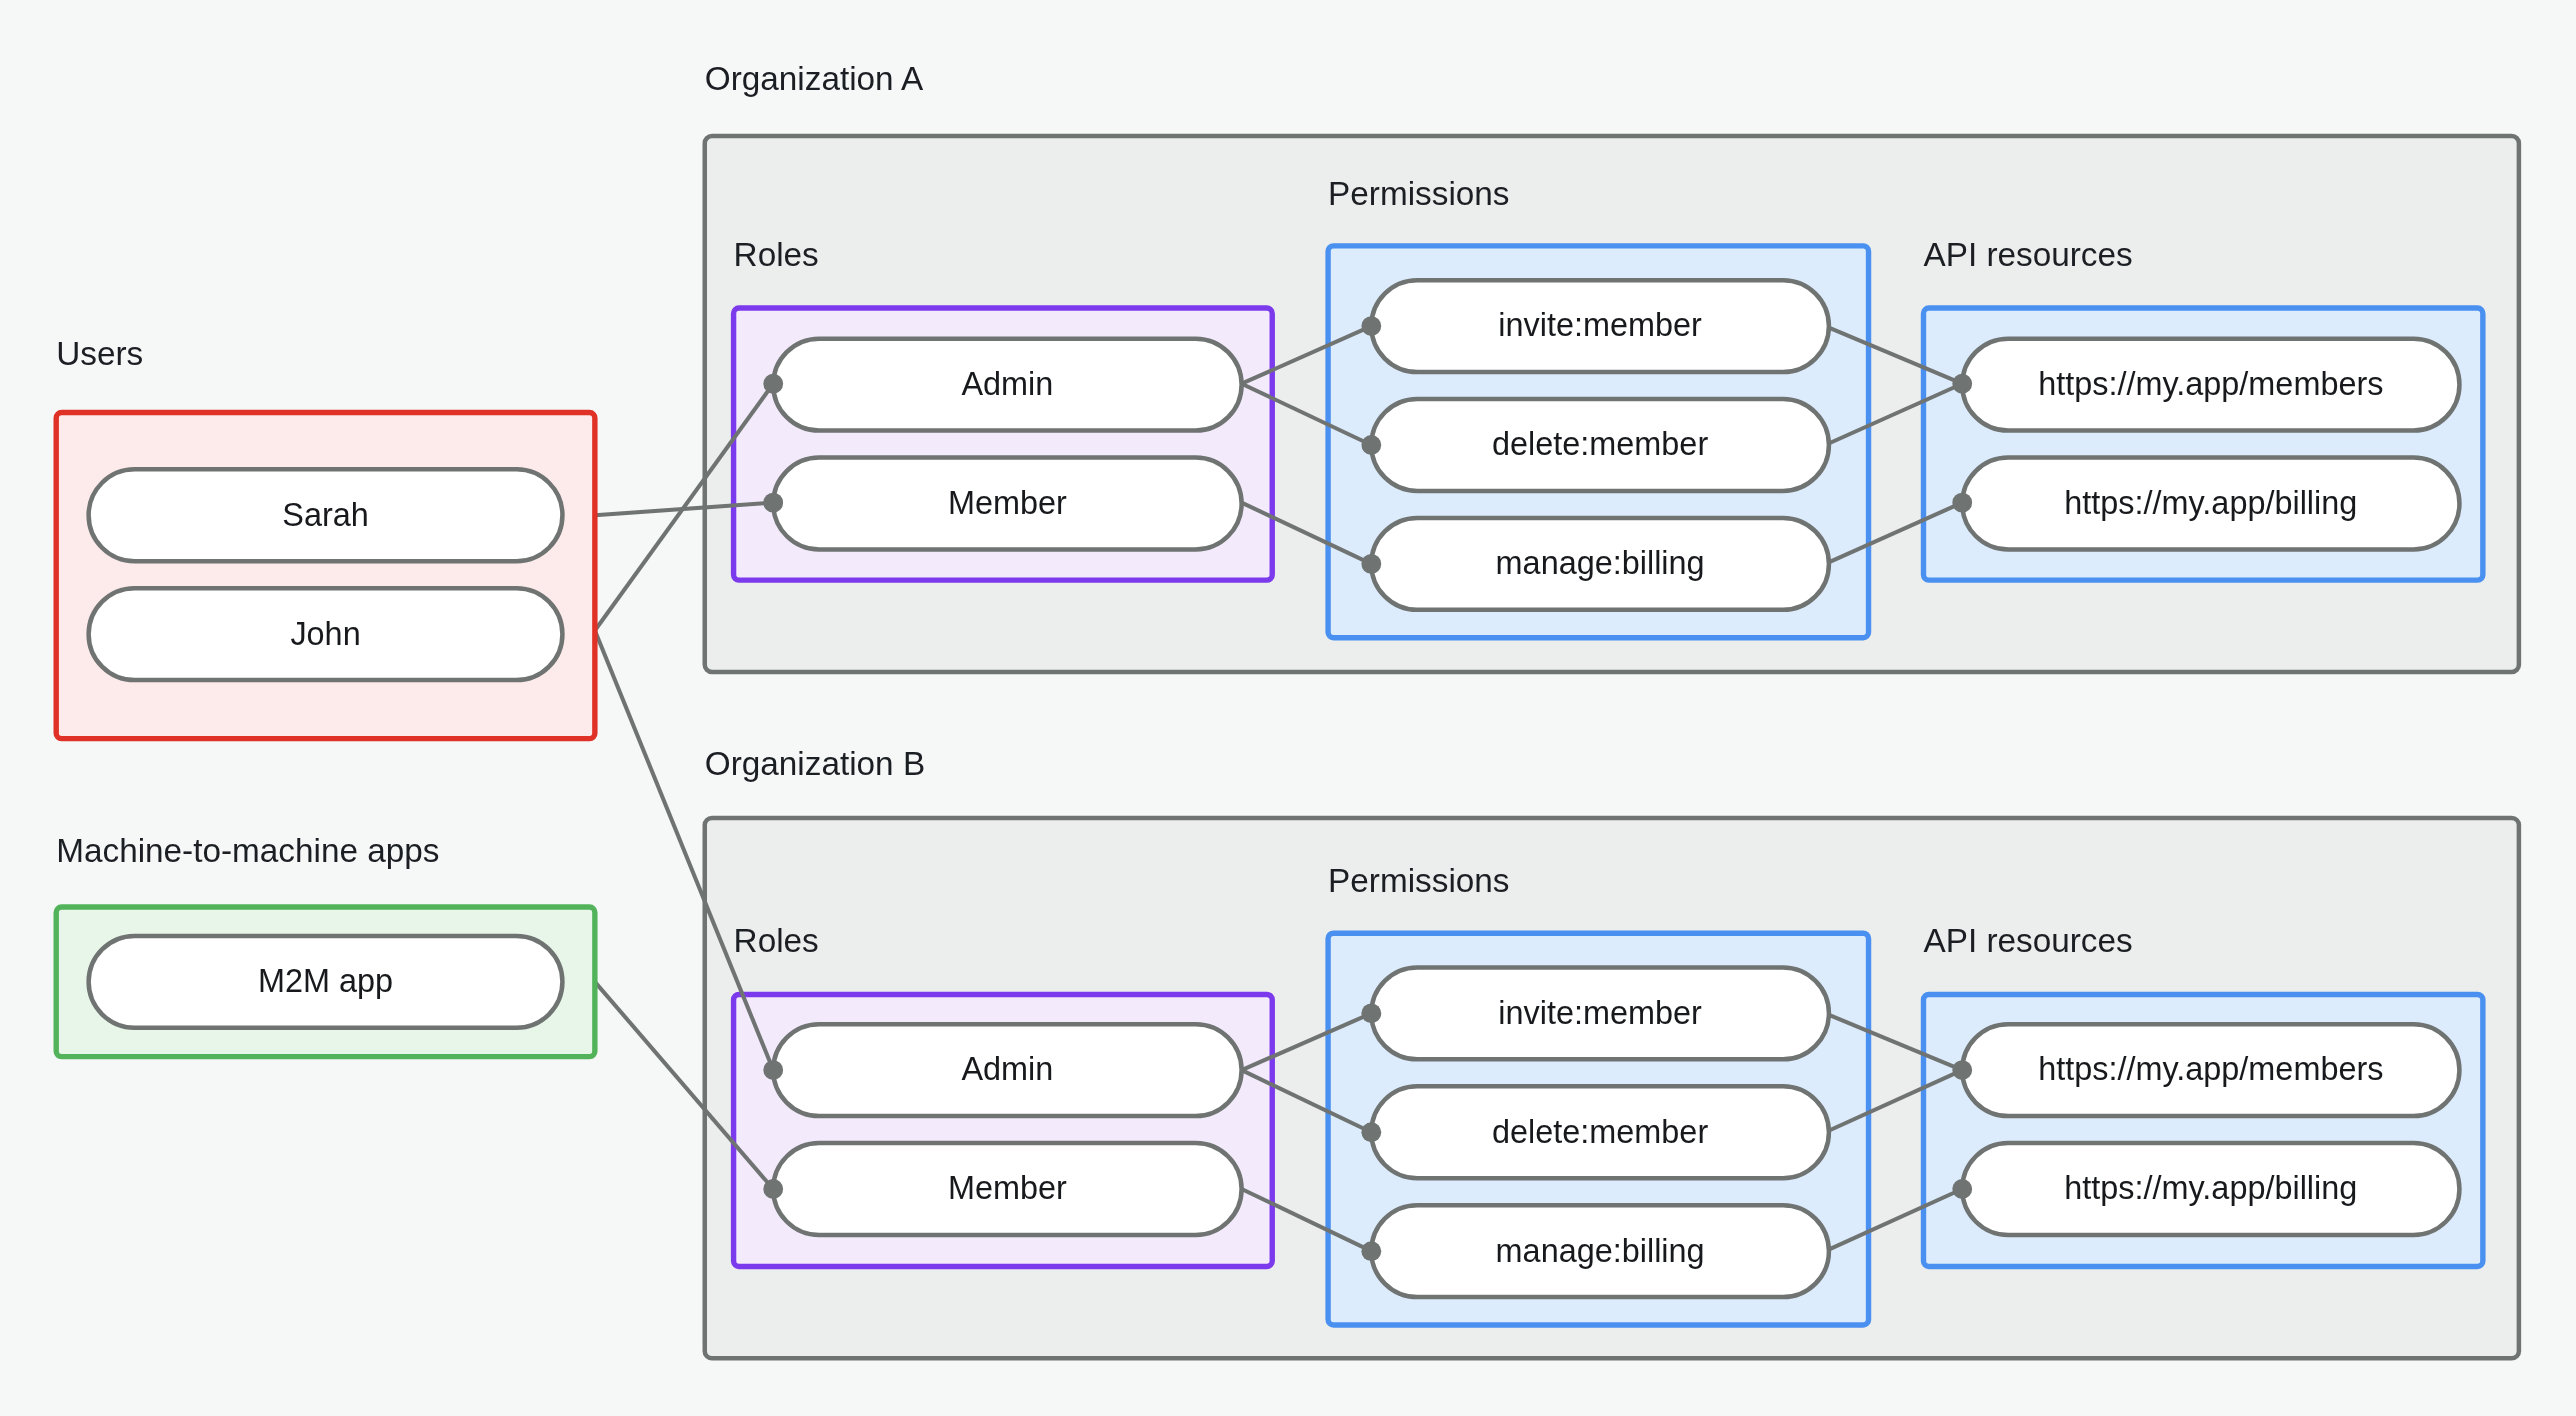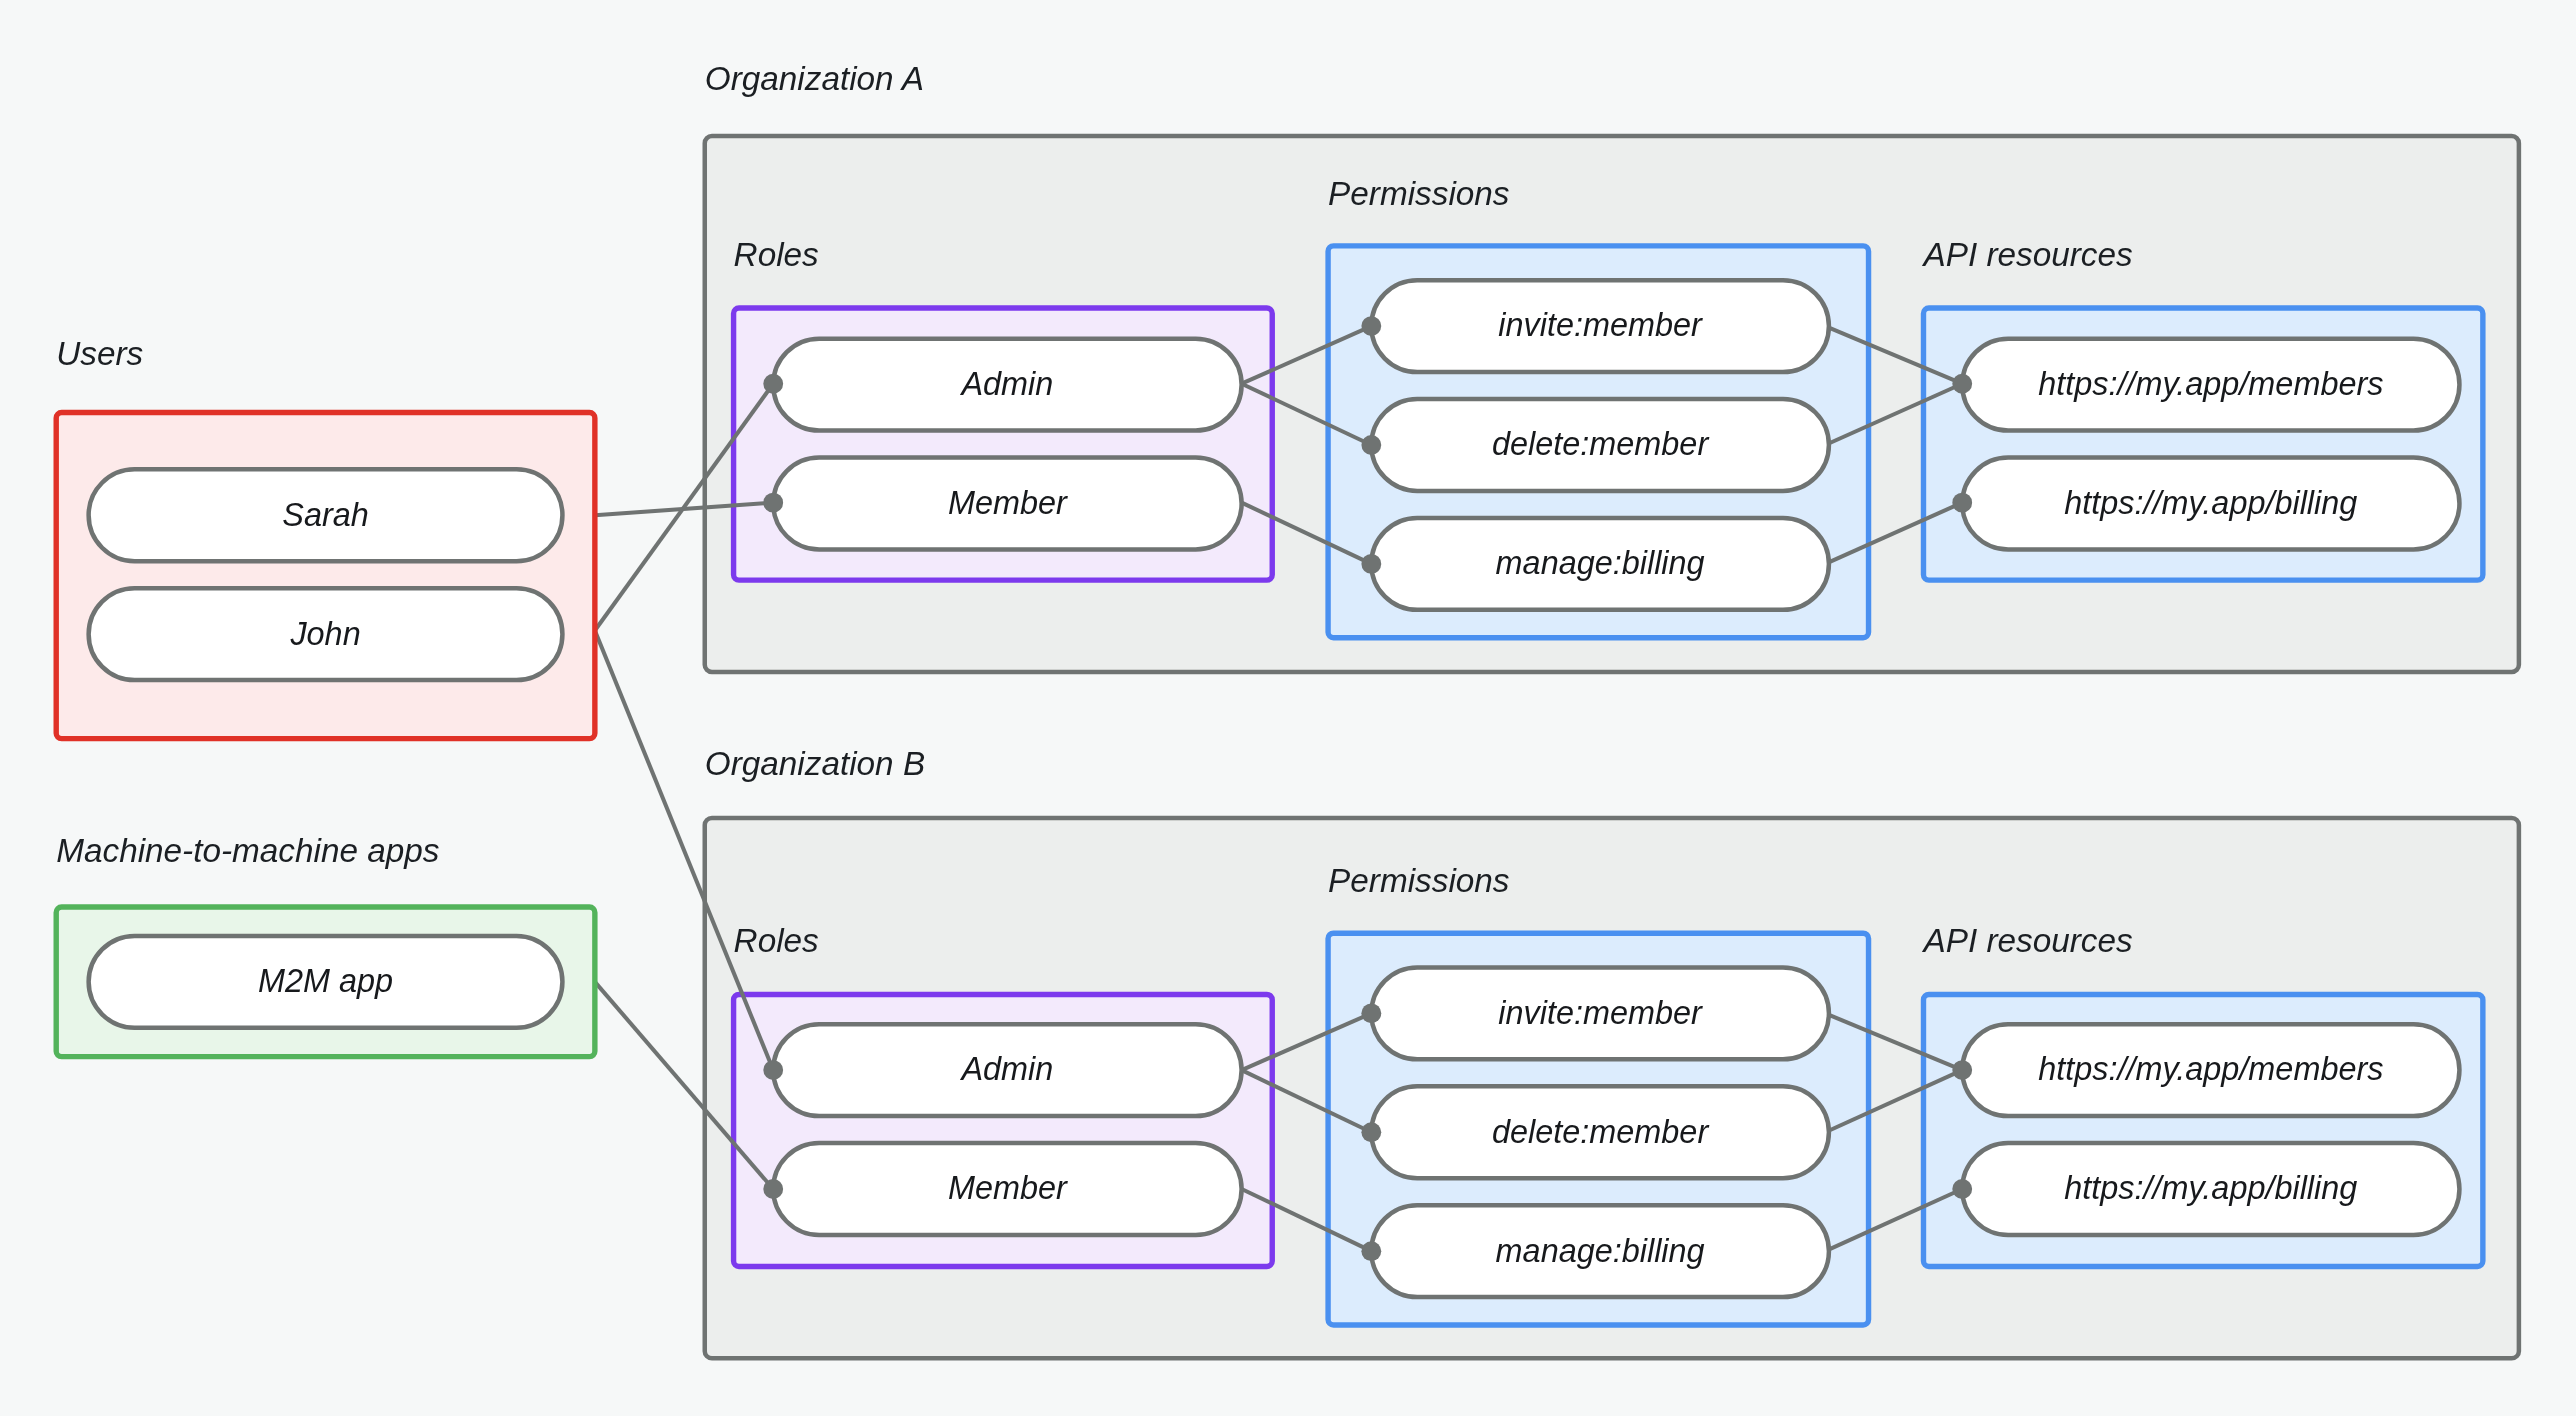--- a/index.html
+++ b/index.html
@@ -11,21 +11,20 @@
     width: 2576px;
     height: 1416px;
     font-family: "Liberation Sans", sans-serif;
     overflow: hidden;
   }
   #stage {
     position: relative;
     width: 2576px;
     height: 1416px;
     background: #f6f8f8;
-    font-style: italic;
   }
   svg.diagram {
     position: absolute;
     left: 0;
     top: 0;
     width: 2576px;
     height: 1416px;
   }
   .grp-label {
     font-family: "Liberation Sans", sans-serif;

